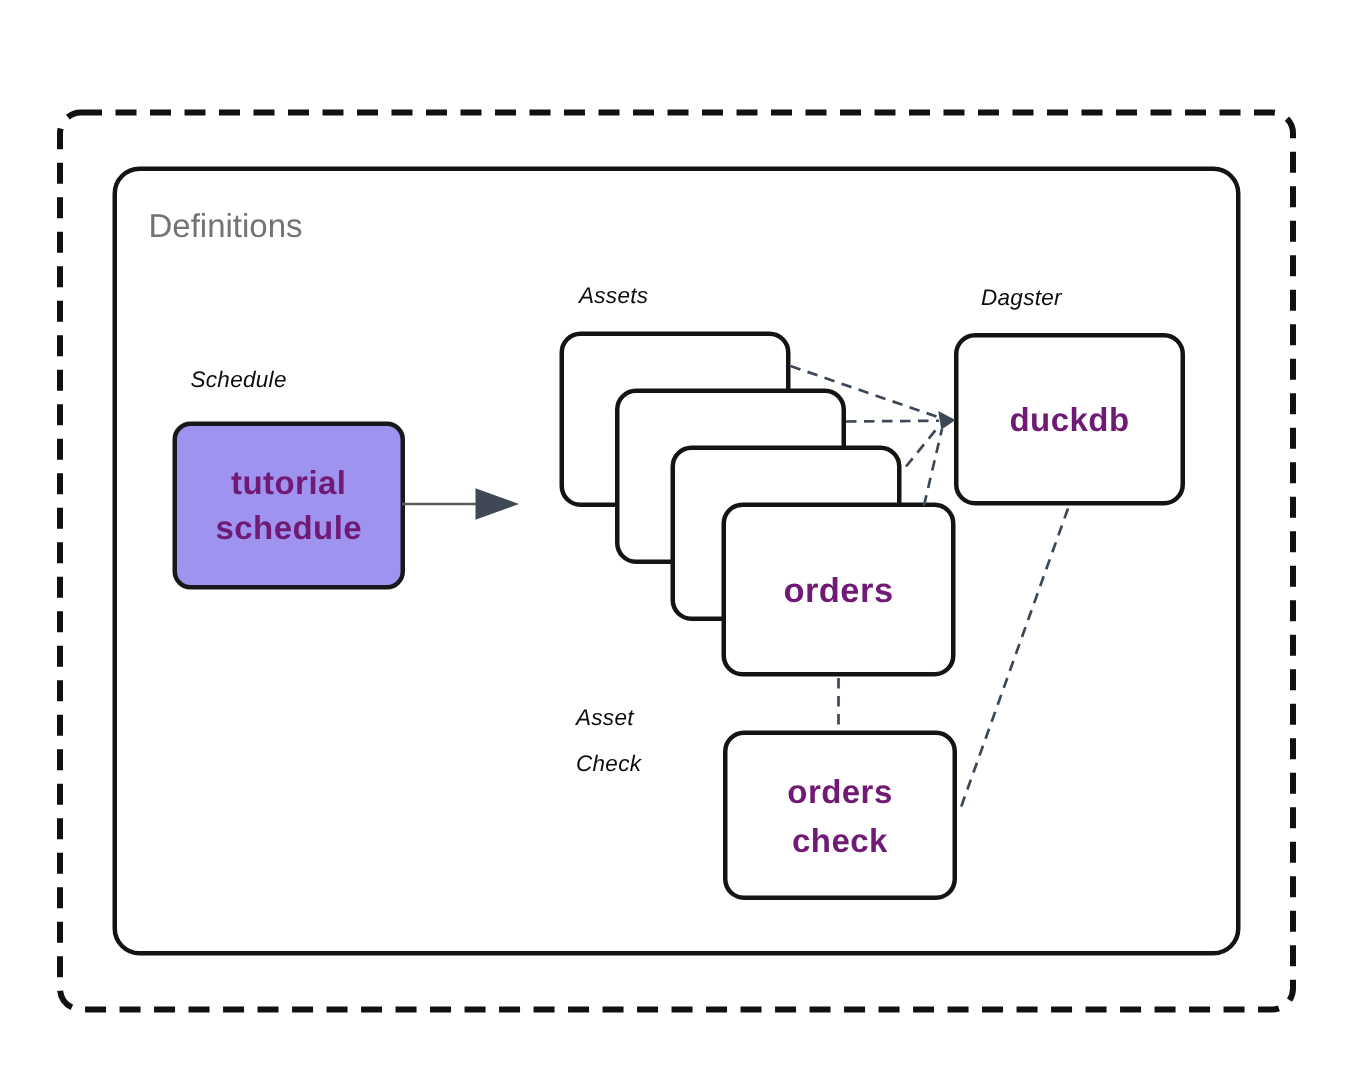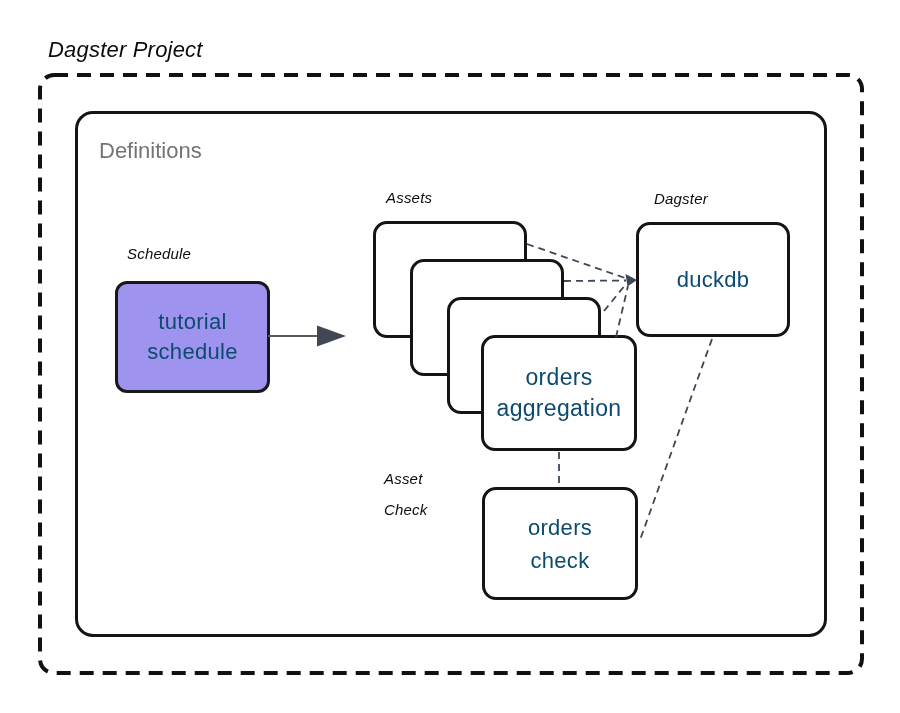--- a/index.html
+++ b/index.html
@@ -55,23 +55,24 @@
     background: #ffffff;
     border: 3.5px solid #141414;
     border-radius: 14px;
     display: flex;
     flex-direction: column;
     align-items: center;
     justify-content: center;
     text-align: left;
     font-size: 22px;
     line-height: 30px;
-    color: #0c4a6e;
+    color: #701a75;
     letter-spacing: 0.3px;
     z-index: 2;
+    font-weight: bold;
   }
   .node-schedule {
     left: 115px; top: 281px; width: 155px; height: 112px;
     background: #9e94f0;
     border-radius: 12px;
     border-color: #18181b;
   }
   .asset-card-1 { left: 373px; top: 221px; width: 154px; height: 117px; }
   .asset-card-2 { left: 410px; top: 259px; width: 154px; height: 117px; z-index: 3; }
   .asset-card-3 { left: 447px; top: 297px; width: 154px; height: 117px; z-index: 4; }
@@ -88,38 +89,36 @@
     width: 900px; height: 713px;
     pointer-events: none;
     z-index: 6;
   }
 </style>
 </head>
 <body>
 
 <div class="canvas">
 
-  <div class="title">Dagster Project</div>
 
   <div class="definitions-box"></div>
   <div class="definitions-label">Definitions</div>
 
   <div class="italic-label label-schedule">Schedule</div>
   <div class="node node-schedule">
     <div>tutorial</div>
     <div>schedule</div>
   </div>
 
   <div class="italic-label label-assets">Assets</div>
   <div class="node asset-card-1"></div>
   <div class="node asset-card-2"></div>
   <div class="node asset-card-3"></div>
   <div class="node node-aggregation">
     <div>orders</div>
-    <div>aggregation</div>
   </div>
 
   <div class="italic-label label-resource">Dagster</div>
   <div class="node node-duckdb">
     <div>duckdb</div>
   </div>
 
   <div class="italic-label label-asset-check">
     <div>Asset</div>
     <div>Check</div>

